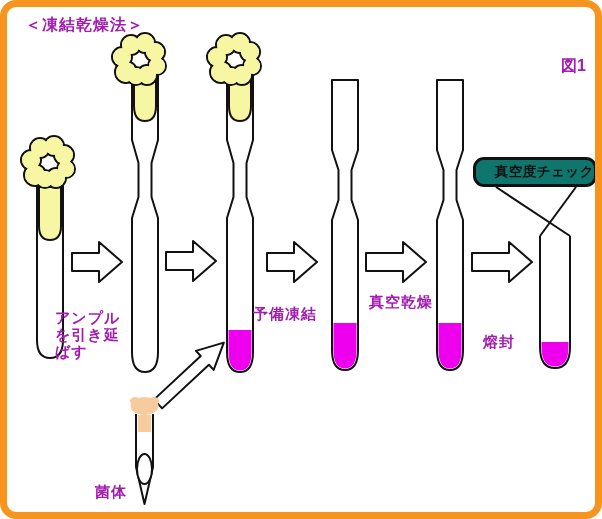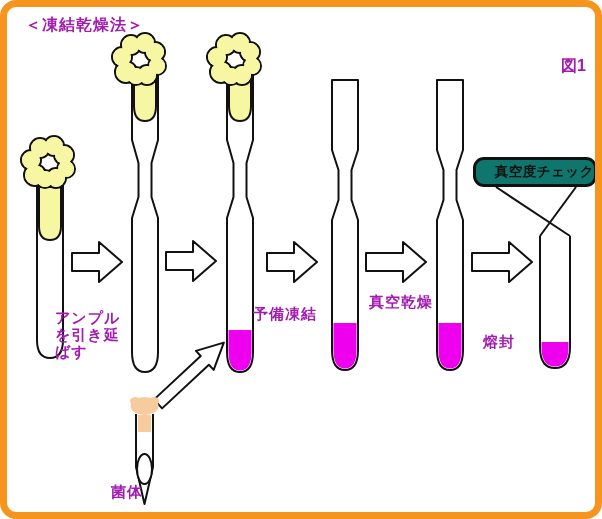--- a/index.html
+++ b/index.html
@@ -23,21 +23,21 @@
     line-height:17px;
   }
   .title{left:18px;top:9px;font-size:16px;}
   .fignum{left:554px;top:7px;font-size:16px;letter-spacing:0;margin-top:43px;}
   .step1{left:48px;top:278px;font-size:15px;margin-top:24px;}
   .step2main{left:246px;top:298px;font-size:15px;}
   .step2sub{left:239px;top:303px;font-size:12px;letter-spacing:0;}
   .step3{left:362px;top:286px;font-size:15px;}
   .step4{left:476px;top:286px;font-size:15px;margin-top:40px;}
   .dispense{left:181px;top:386px;font-size:15px;line-height:18px;}
-  .cells{left:104px;top:476px;font-size:15px;}
+  .cells{left:88px;top:476px;font-size:15px;}
   .bubble{
     position:absolute;left:466px;top:150px;
     width:118px;height:24px;
     border:3px solid #111;border-radius:11px;
     background:#0f766e;
     font-size:13.5px;font-weight:bold;color:#111;
     display:flex;align-items:center;justify-content:flex-end;
     letter-spacing:0.5px;
   }
   

